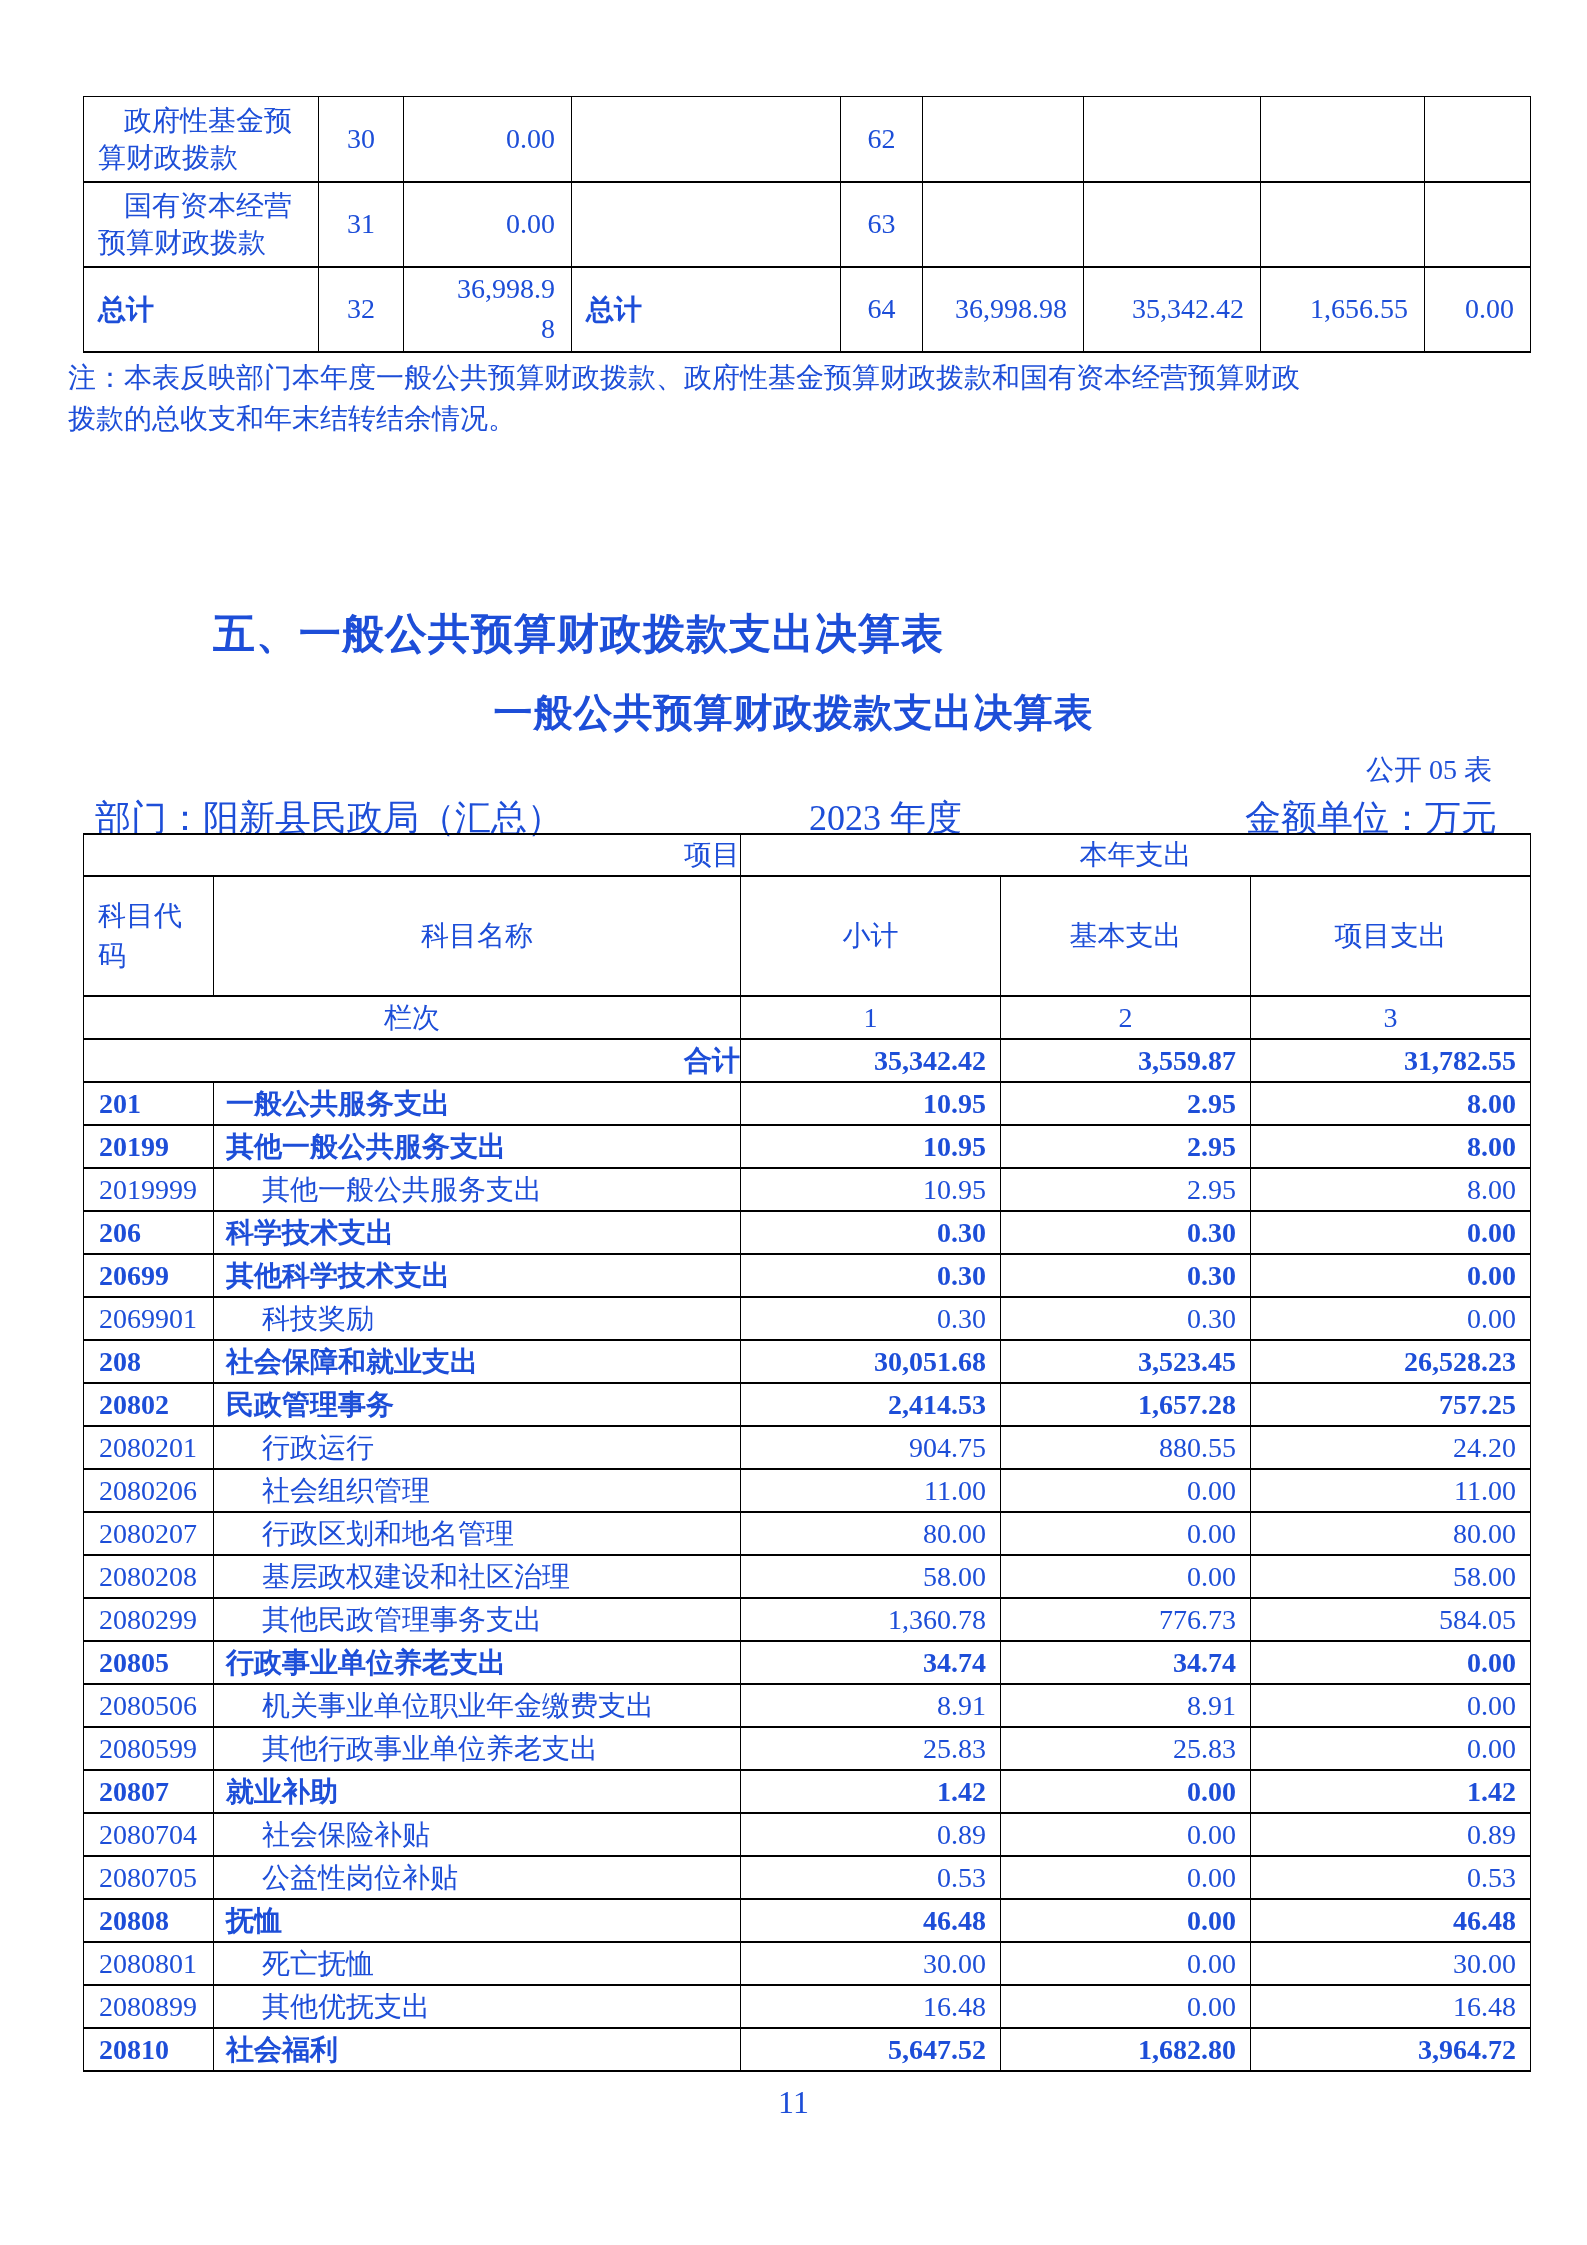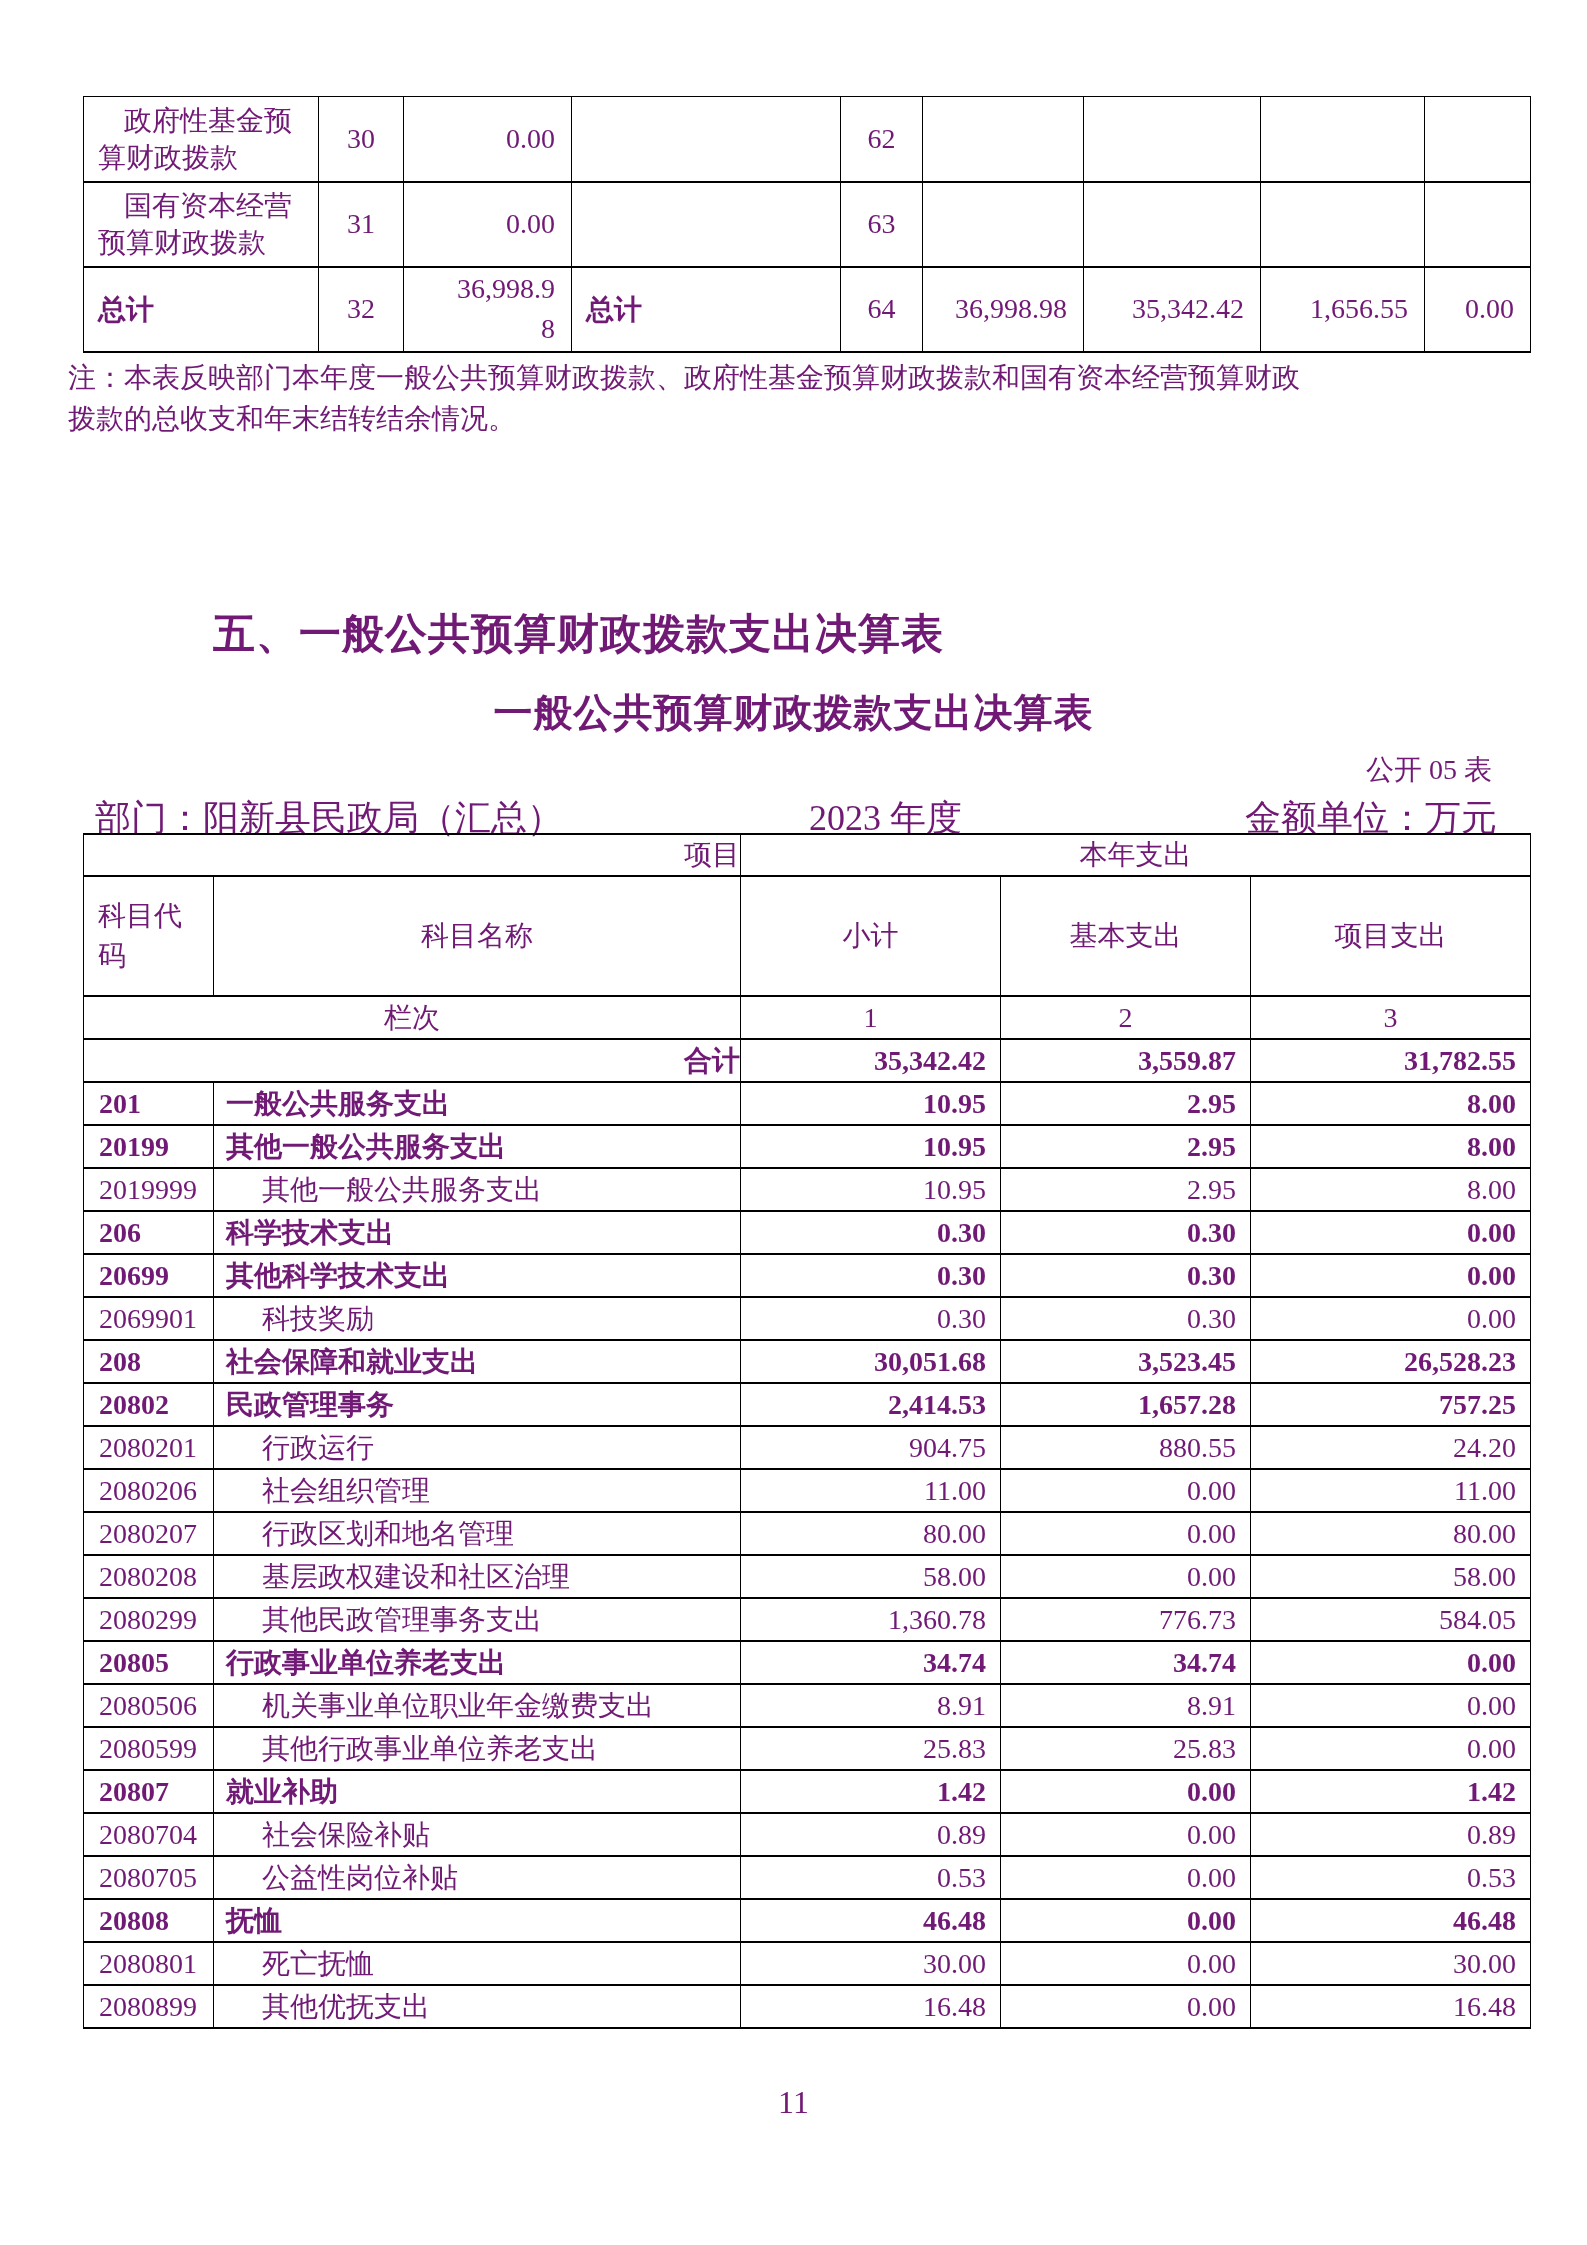--- a/index.html
+++ b/index.html
@@ -1,19 +1,19 @@
 <!DOCTYPE html>
 <html><head>
 <meta charset="utf-8">
 <style>
   html,body{margin:0;padding:0;background:#fff;}
   .page{
     position:relative;
     width:1587px;height:2245px;
-    background:#ffffff;color:#701a75;
+    background:#ffffff;color:#1d4ed8;
     font-family:"Liberation Serif","DejaVu Serif",serif;
     overflow:hidden;
   }
   table{border-collapse:collapse;table-layout:fixed;}
   td{
     border:1px solid #000;
     border-top-width:2px;border-bottom-width:2px;
     font-size:28px;vertical-align:middle;
     padding:0;overflow:hidden;
   }
@@ -310,18 +310,25 @@
           <td class="val">0.00</td>
           <td class="val">30.00</td>
         </tr>
         <tr class="datarow lv-detail">
           <td class="codecell">2080899</td>
           <td class="namecell">其他优抚支出</td>
           <td class="val">16.48</td>
           <td class="val">0.00</td>
           <td class="val">16.48</td>
         </tr>
+        <tr class="datarow lv-section">
+          <td class="codecell">20810</td>
+          <td class="namecell">社会福利</td>
+          <td class="val">5,647.52</td>
+          <td class="val">1,682.80</td>
+          <td class="val">3,964.72</td>
+        </tr>
       </tbody>
   </table>
 
   <div class="pagenum">11</div>
 
 </div>
 
 </body></html>

